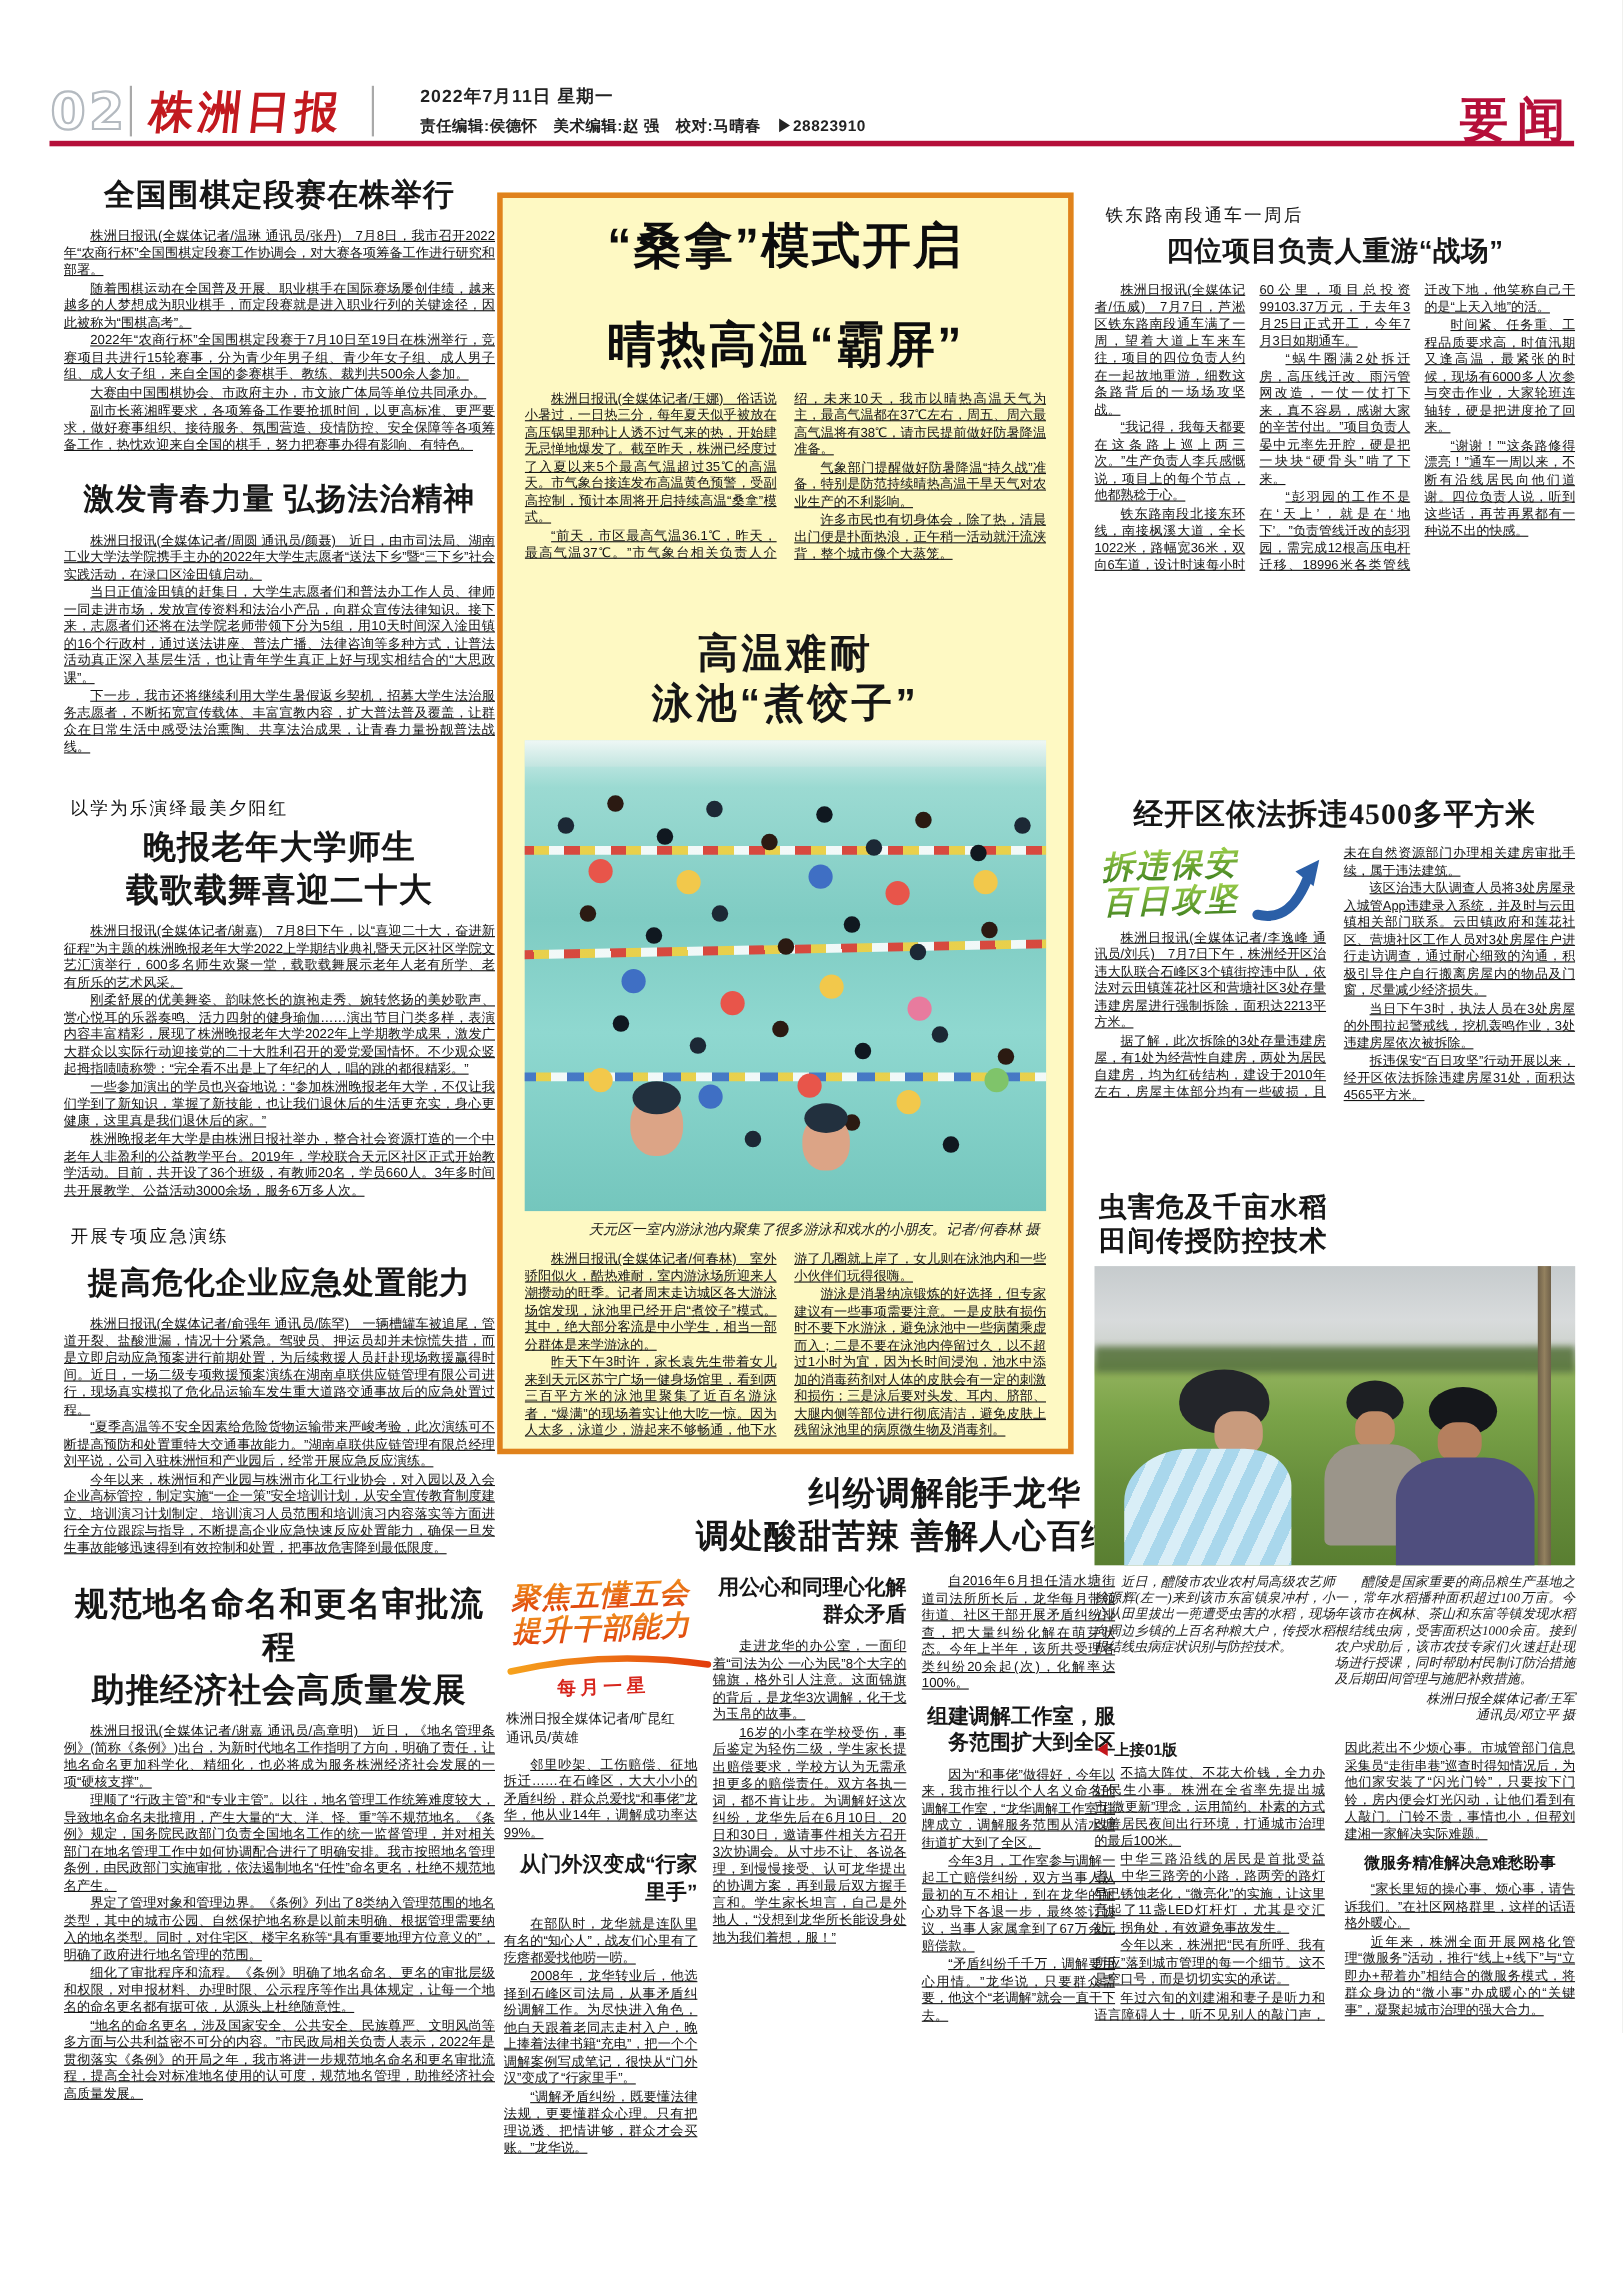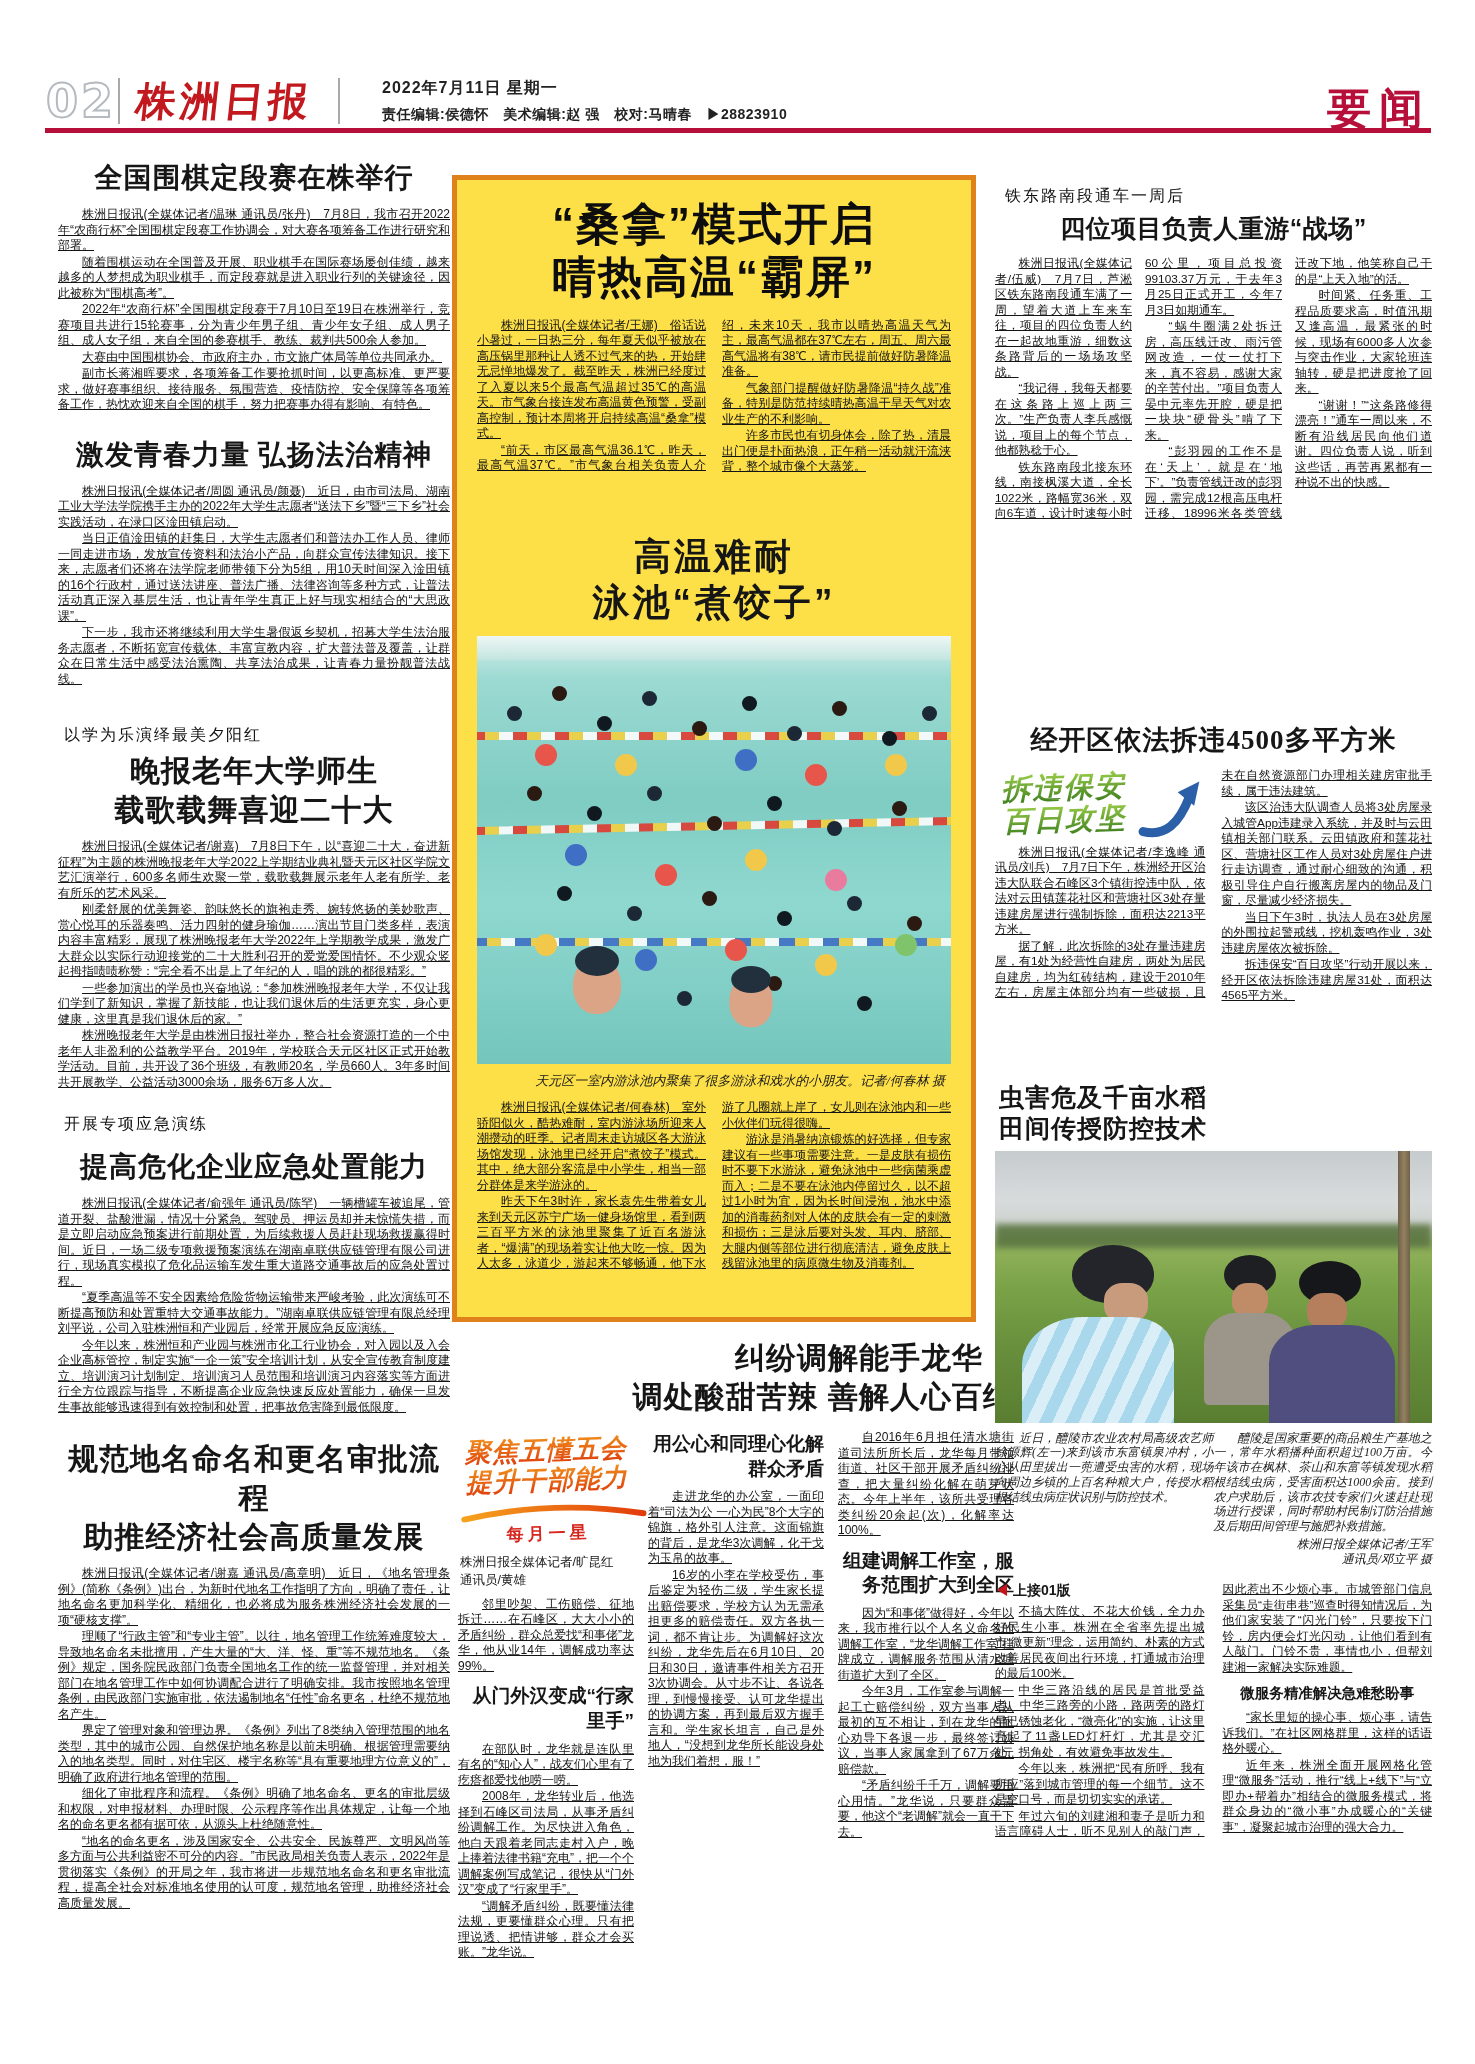--- a/index.html
+++ b/index.html
@@ -29,22 +29,22 @@
 .leftcol{position:absolute;left:58px;top:146px;width:392px;height:1892px;overflow:hidden;}
 .lh1{font-size:28px;font-weight:900;text-align:center;letter-spacing:1px;line-height:1.25;
   font-family:"Liberation Serif",serif;margin:14px 0 12px;}
 .lh2{font-size:30px;font-weight:900;text-align:center;letter-spacing:1px;line-height:1.3;
   font-family:"Liberation Serif",serif;margin:2px 0 10px;}
 .art{margin-bottom:24px;}
 .a2m{margin-bottom:38px;}
 
 
 .centerbox{position:absolute;left:452px;top:175px;width:524px;height:1147px;
-  border:5px solid #e0821c;padding:12px 20px 0;background:#fde047;}
-.ch{font-size:44px;font-weight:900;text-align:center;line-height:1.2;letter-spacing:2px;color:#0d0d0d;}
+  border:5px solid #e0821c;padding:12px 20px 0;background:#fef9c3;}
+.ch{font-size:44px;font-weight:900;text-align:center;line-height:1.2;letter-spacing:2px;color:#0d0d0d;margin-top:37px;}
 .ch.l1{margin-top:6px;}
 .cols2{column-count:2;column-gap:16px;overflow:hidden;}
 .block1{height:208px;margin-top:14px;}
 .block2{height:198px;margin-top:10px;}
 .ch2{font-size:37px;font-weight:900;text-align:center;line-height:1.25;letter-spacing:3px;}
 .ch2.l1{margin-top:8px;}
 .pcaption{margin-top:8px;font-size:13px;font-style:italic;font-family:"Liberation Serif",serif;
   text-align:right;padding-right:6px;color:#1c1c1c;}
 
 

